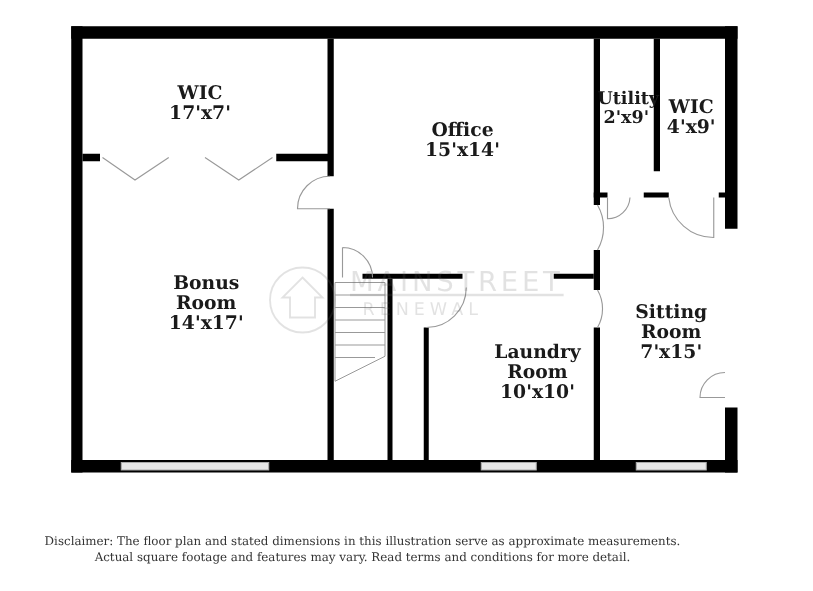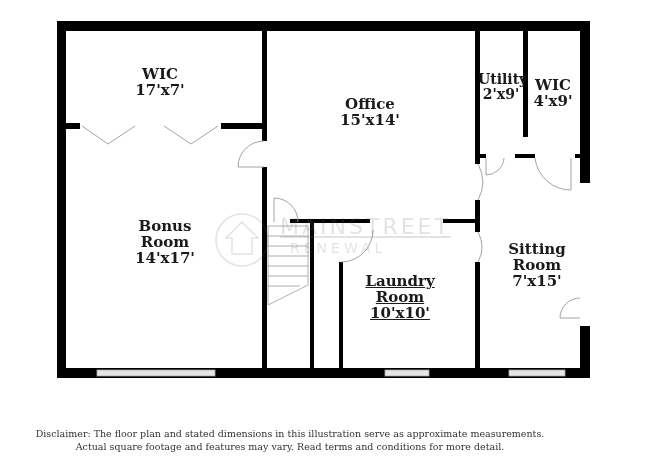--- a/index.html
+++ b/index.html
@@ -114,21 +114,21 @@
   <span class="lg">WIC</span>
   <span class="lg">4'x9'</span>
 </div>
 
 <div class="room-label" style="left:115px; top:219px; width:100px;">
   <span class="lg">Bonus</span>
   <span class="lg">Room</span>
   <span class="lg">14'x17'</span>
 </div>
 
-<div class="room-label" style="left:350px; top:274px; width:100px;text-decoration:underline;">
+<div class="room-label" style="left:380px; top:274px; width:100px;">
   <span class="lg">Laundry</span>
   <span class="lg">Room</span>
   <span class="lg">10'x10'</span>
 </div>
 
 <div class="room-label" style="left:497px; top:242px; width:80px;">
   <span class="lg">Sitting</span>
   <span class="lg">Room</span>
   <span class="lg">7'x15'</span>
 </div>

